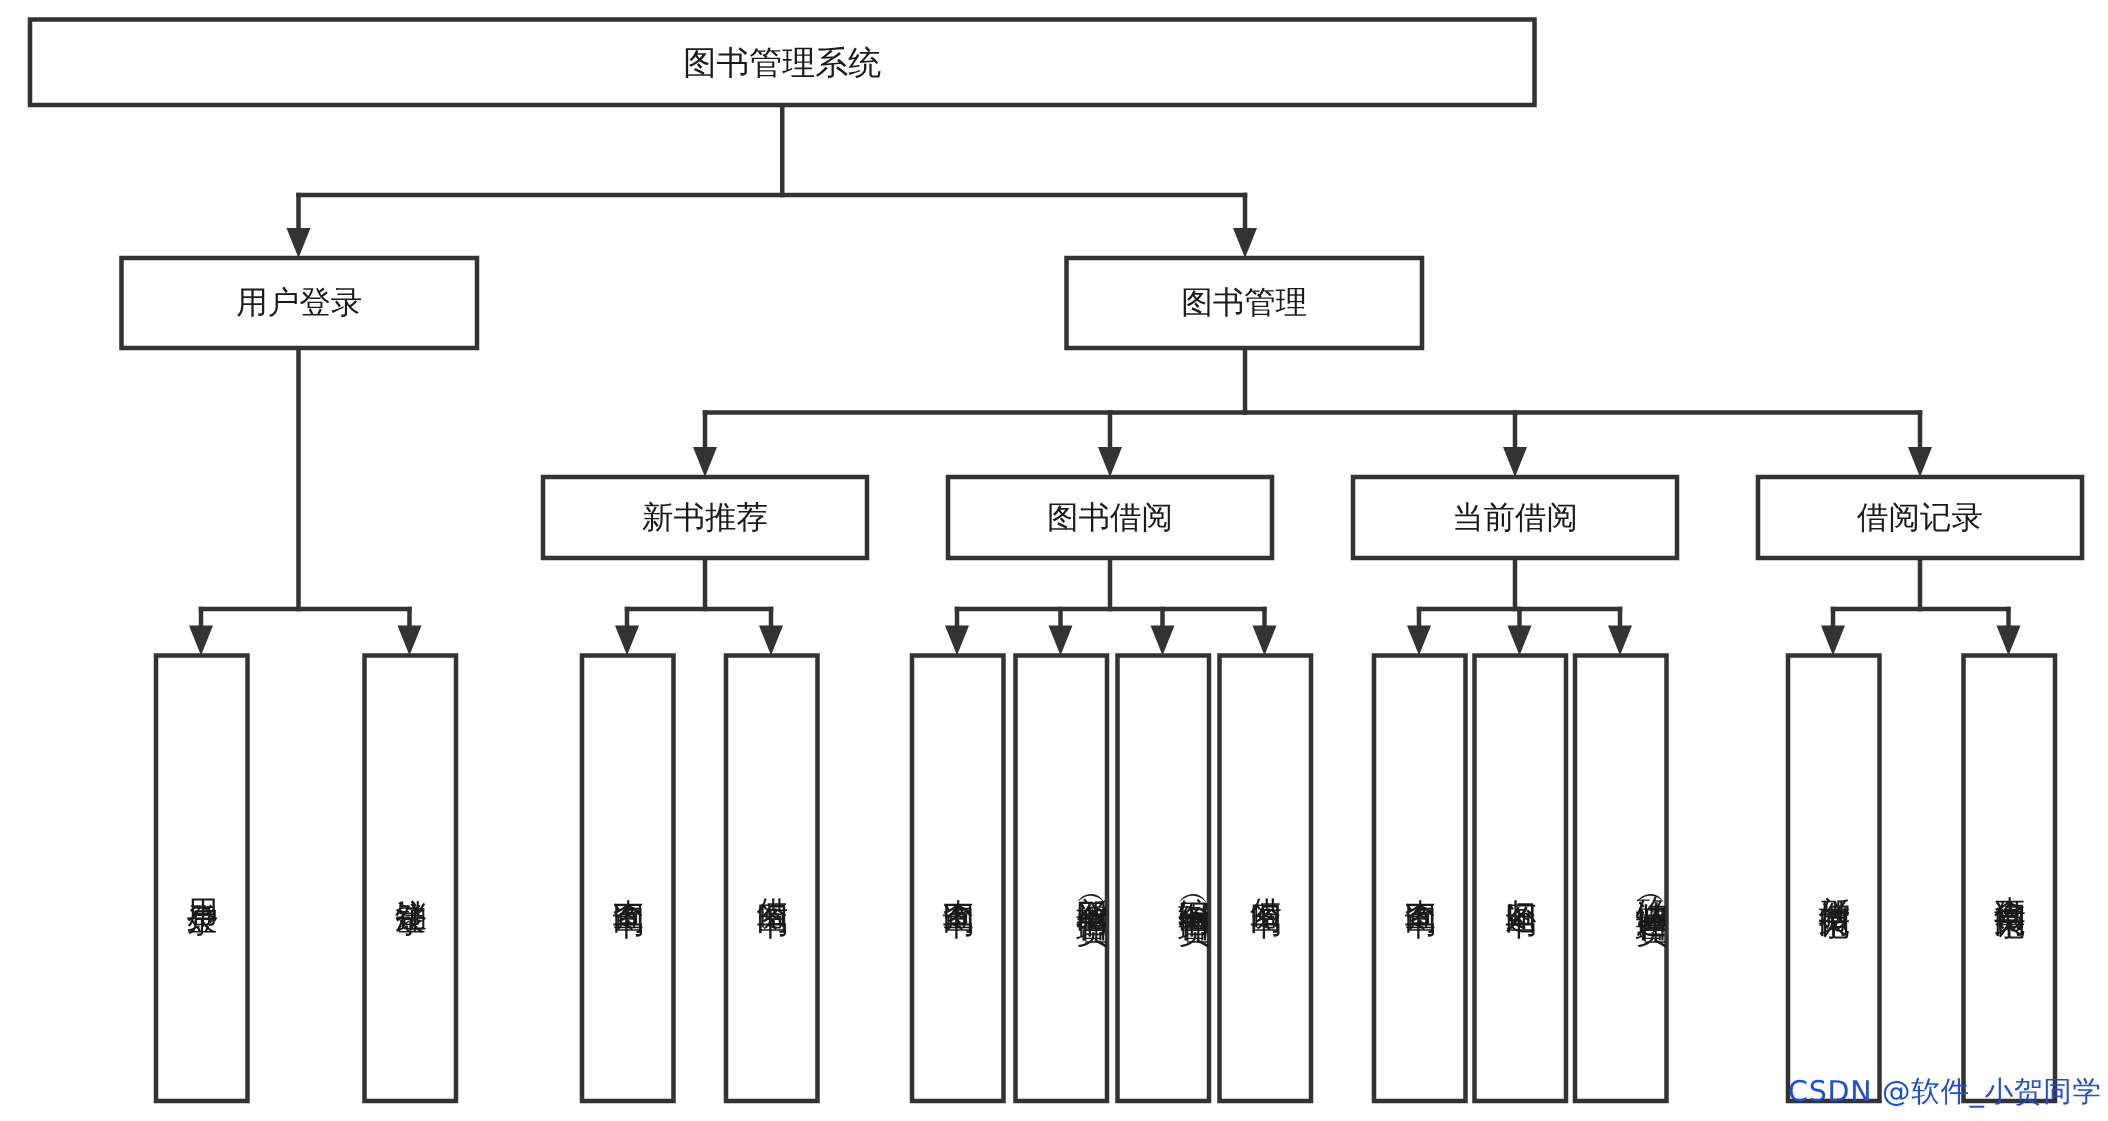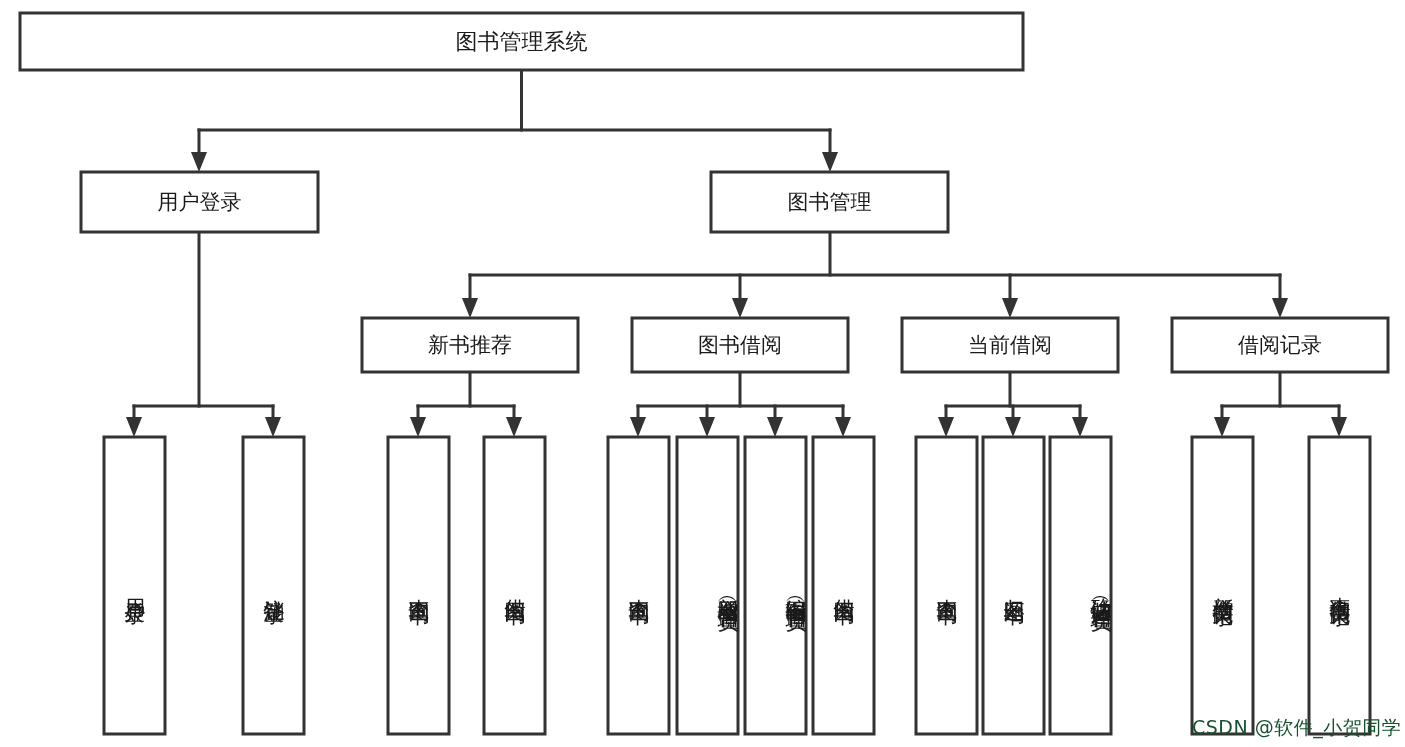--- a/index.html
+++ b/index.html
@@ -68,21 +68,21 @@
     white-space: nowrap;
     pointer-events: none;
   }
   .vlabel.centered {
     align-items: center;
   }
   .watermark {
     position: absolute;
     font-family: "DejaVu Sans", "Liberation Sans", sans-serif;
     font-size: 19px;
-    color: #14532d;
+    color: #1d4ed8;
     white-space: nowrap;
     letter-spacing: 0.5px;
   }
 </style>
 </head>
 <body>
 
 <div id="diagram-root">
 
   <svg class="canvas" viewBox="0 0 1405 747">

